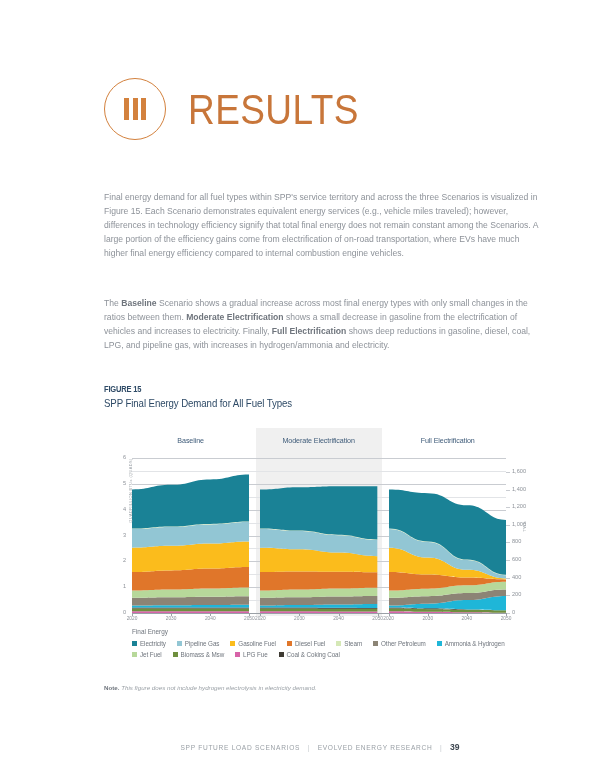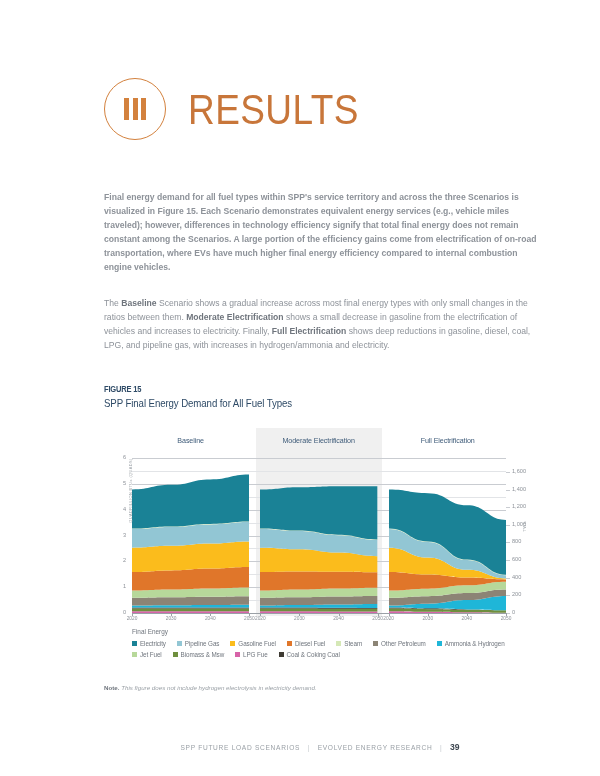--- a/index.html
+++ b/index.html
@@ -22,21 +22,21 @@
   .title {
     font-family:"Liberation Sans", sans-serif;
     font-size:43px; letter-spacing:0.5px; color:#c8763a;
     font-weight:400; transform: scaleX(0.86); transform-origin:left center;
     line-height:1;
   }
 
   
   .copy { position:absolute; left:84px; width:434px; color:#8d9299; font-size:8.6px; line-height:14.1px; }
   .copy b { color:#6f757d; font-weight:700; }
-  .p1 { top:190px;font-weight:bold; }
+  .p1 { top:190px; }
   .p2 { top:296px; }
 
   
   .fig-label { position:absolute; left:84px; top:384px; font-size:8.4px; font-weight:700;
                color:#2e4a66; letter-spacing:-0.2px; transform:scaleX(0.9); transform-origin:left; }
   .fig-title { position:absolute; left:84px; top:398px; font-size:10.4px; color:#2e4a66;
                letter-spacing:-0.1px; transform:scaleX(0.93); transform-origin:left; }
 
   .chart-wrap { position:absolute; left:84px; top:428px; width:434px; height:250px; }
 

